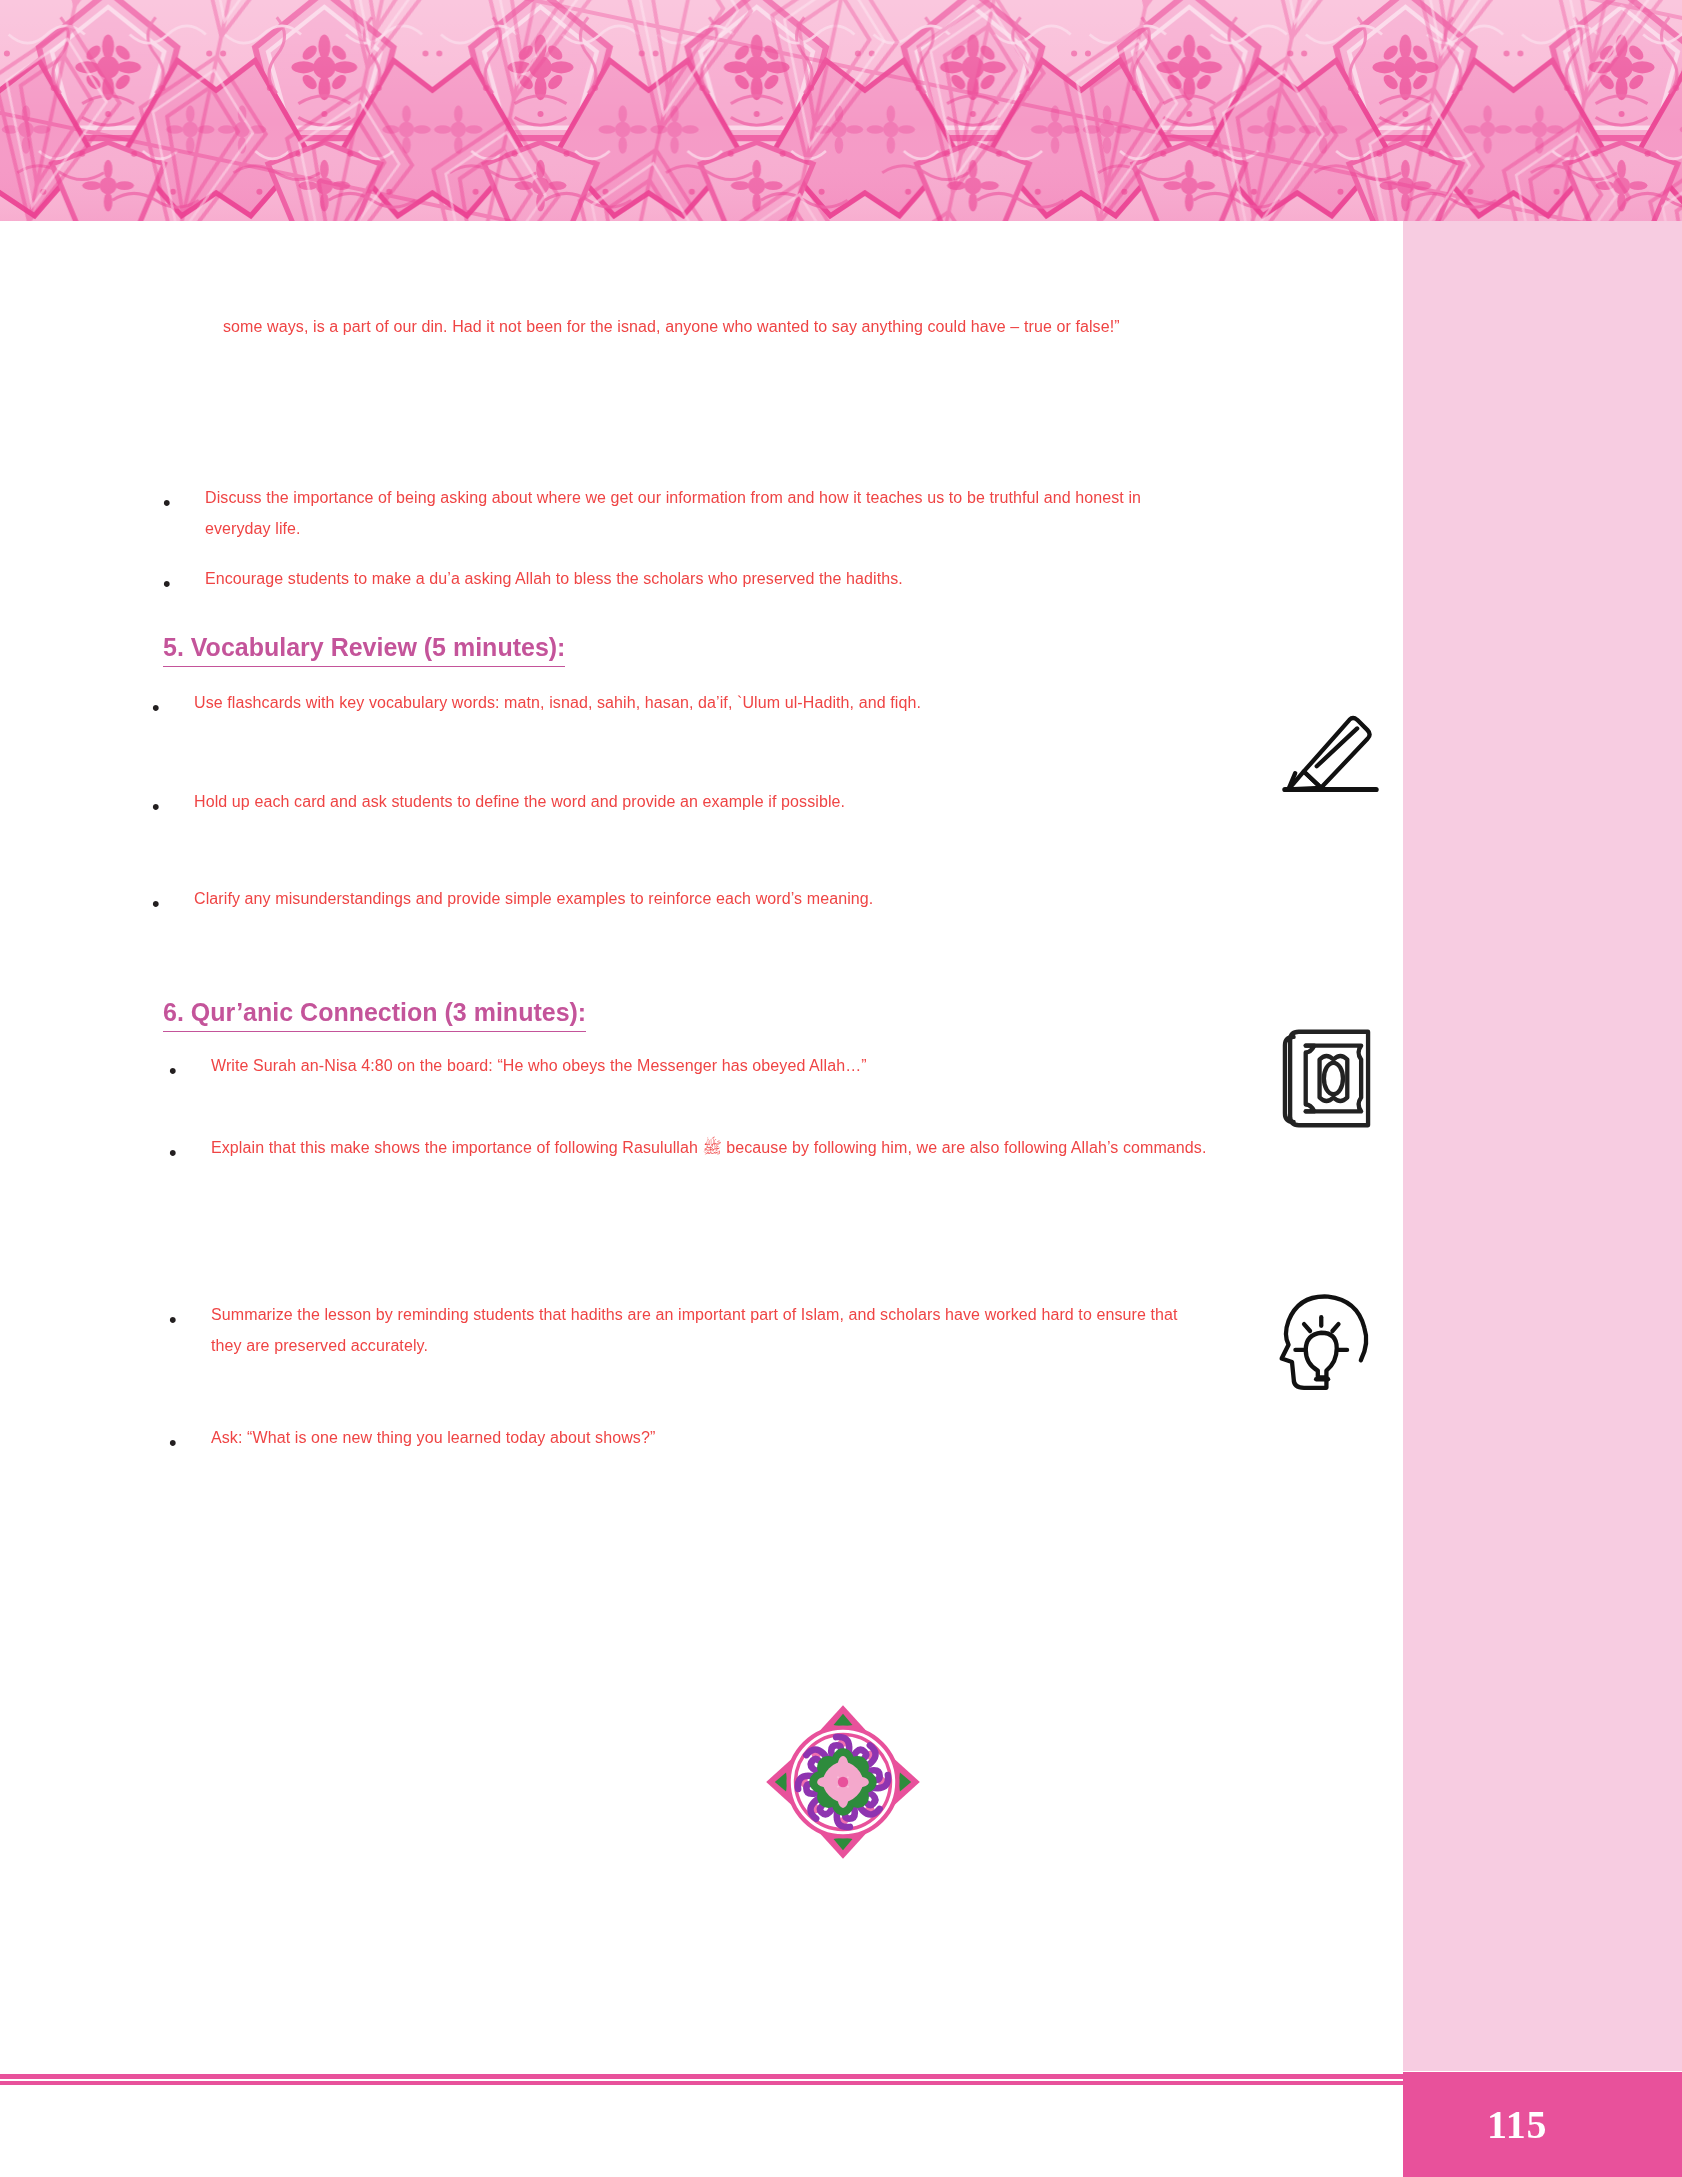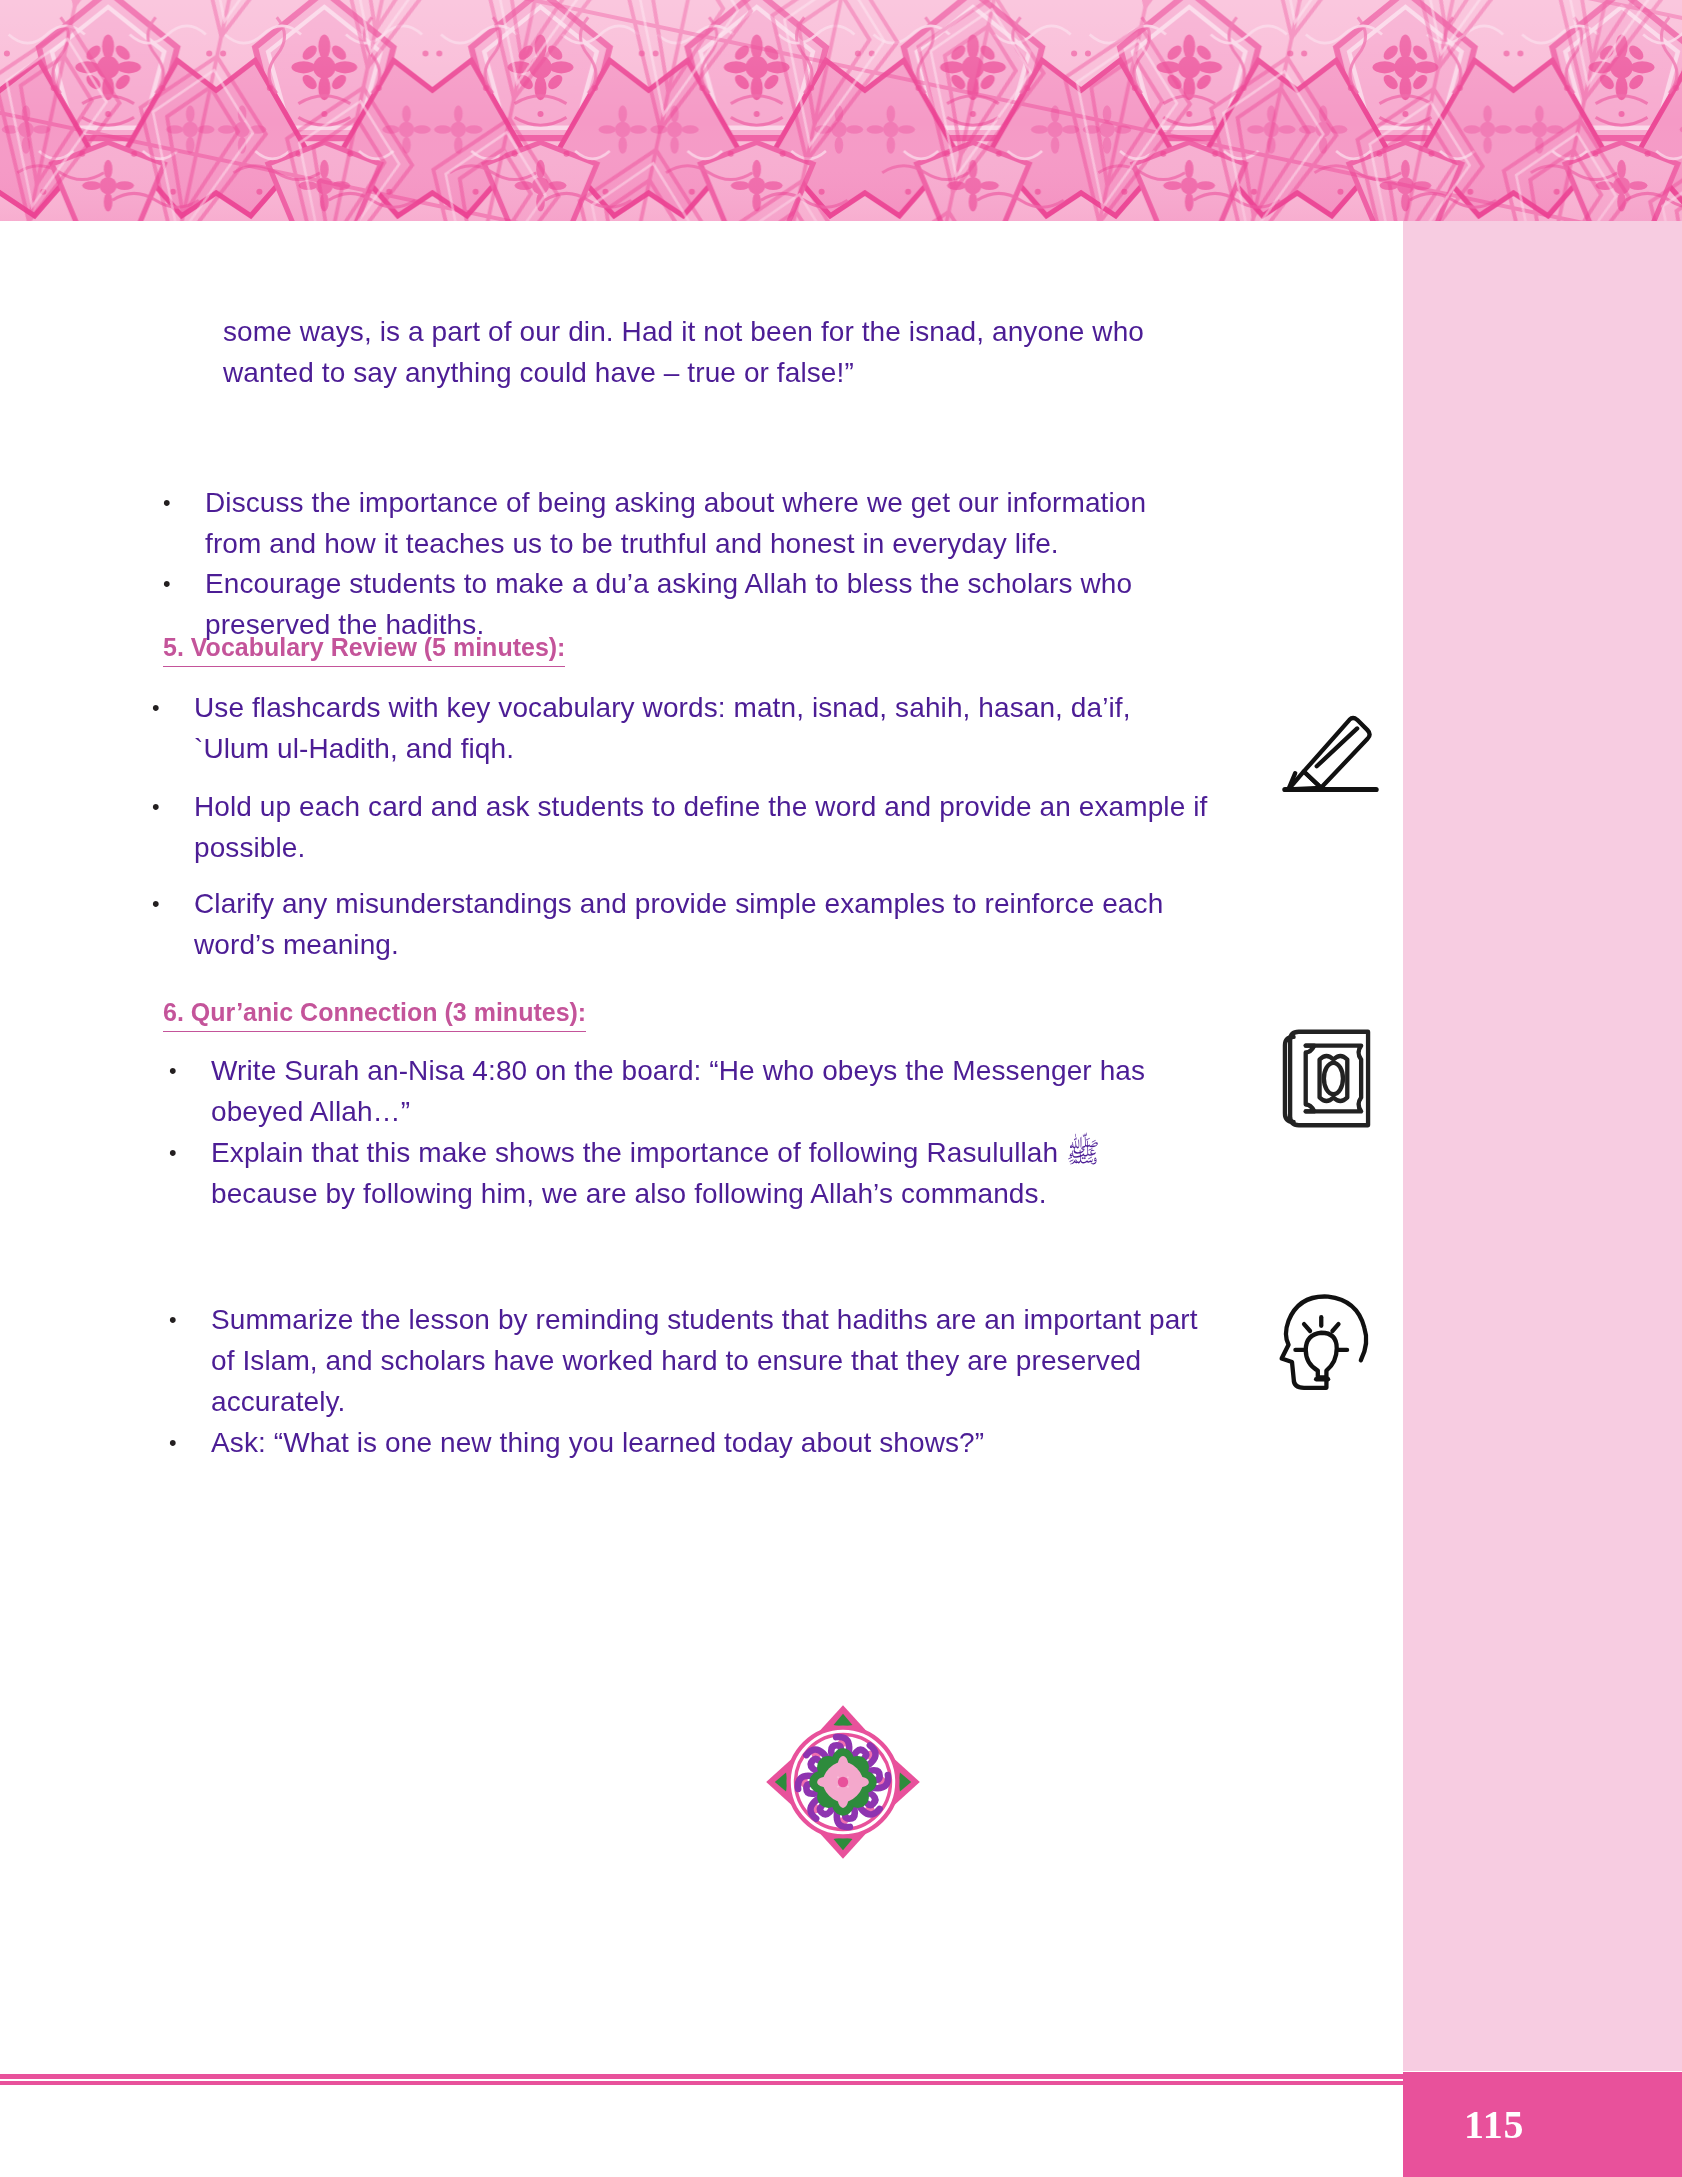--- a/index.html
+++ b/index.html
@@ -26,23 +26,23 @@
 
   
   .content{
     position:absolute;left:0;top:221px;width:1403px;height:1850px;
     background:#ffffff;
   }
 
   .para, .bullet-text{
     font-family:"Liberation Sans","DejaVu Sans",sans-serif;
     font-stretch:condensed;
-    font-size:28px;
-    line-height:41px;
-    color:#4c1d95;
+    font-size:16px;
+    line-height:31px;
+    color:#ef4444;
     letter-spacing:0.1px;
   }
 
   .lead-para{
     position:absolute;left:223px;top:90px;width:977px;
   }
 
   .section-heading{
     position:absolute;left:163px;
     font-family:"Liberation Sans","DejaVu Sans",sans-serif;
@@ -88,21 +88,21 @@
   .footer-rule .l1{position:absolute;left:0;top:0;width:1403px;height:5.2px;background:#E8519B;}
   .footer-rule .l2{position:absolute;left:0;top:7px;width:1403px;height:4.3px;background:#E8519B;}
 
   .page-num-band{
     position:absolute;left:1403px;top:2072px;width:280px;height:105px;
     background:#E8519B;
   }
   .page-num{
     position:absolute;left:1403px;top:2072px;width:280px;height:105px;
     display:flex;align-items:center;justify-content:flex-start;
-    padding-left:61px;box-sizing:border-box;
+    padding-left:84px;box-sizing:border-box;
     font-family:"Liberation Serif","DejaVu Serif",serif;
     font-weight:bold;font-size:40px;color:#ffffff;
     letter-spacing:0.9px;
     text-align:center;
   }
 </style>
 </head>
 <body>
 
 <div id="page">

